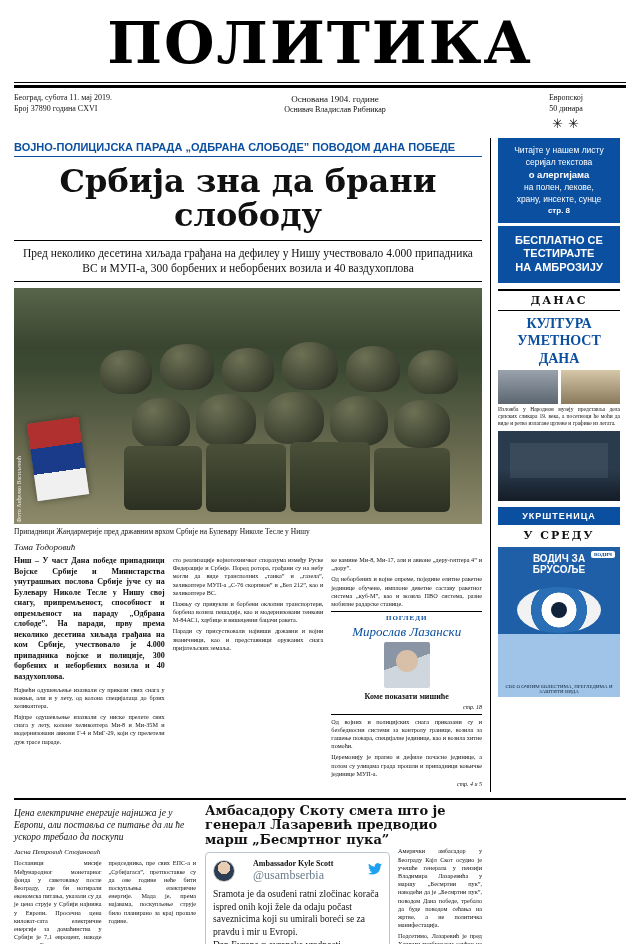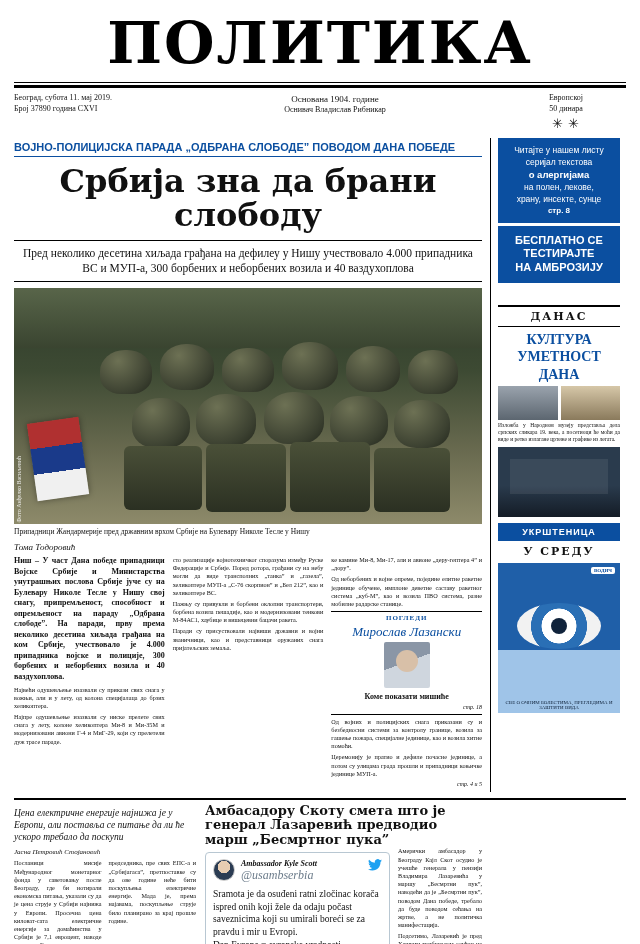--- a/index.html
+++ b/index.html
@@ -128,21 +128,21 @@
   .twocol { display:flex; gap:7px; font-size: 6.2px; line-height:1.32; text-align:justify; }
   .twocol .c { flex:1; }
   .twocol .c p { margin:0 0 3px; }
   .str-right { text-align:right; font-style:italic; font-size:6px; }
 
   
   .tweet {
     border: 1px solid #b8c7d2; border-radius: 4px; padding: 6px 7px; margin-top: 5px;
     background:#fff;
   }
-  .tweet .head { display:flex; gap:6px;font-style:italic; }
+  .tweet .head { display:flex; align-items:center; gap:18px; }
   .tweet .avatar {
     width: 22px; height:22px; border-radius:50%;
     background: radial-gradient(circle at 50% 35%, #e8cdb2 0 38%, #2b3c53 39% 100%);
     border:1px solid #ccc;
   }
   .tweet .names .n { font-size:8px; font-weight:bold; }
   .tweet .names .h { font-size:12px; color:#6b7b8a; }
   .tweet .bird { margin-left:auto; color:#1da1f2; font-size:13px; }
   .tweet .body { font-size: 9.5px; line-height: 1.32; padding-top: 5px; }
 
@@ -155,21 +155,21 @@
   .promo-blue .l2 { font-size:9.5px; font-weight:bold; line-height:1.35; }
   .promo-blue .pg { font-size:8px; font-weight:bold; }
   .promo-free {
     background:#0b4fa0; color:#fff; text-align:center; padding:8px 4px;
     font-family:"Liberation Sans", sans-serif; font-weight:bold; font-size:11px;
     line-height:1.25; margin-top:3px;
   }
   .rail-hd {
     text-align:center; font-family:"DejaVu Serif",serif; font-weight:bold;
     font-size:11px; letter-spacing:2px; border-top:2px solid #000; border-bottom:1px solid #000;
-    margin-top:22px; padding:3px 0;
+    margin-top:6px; padding:3px 0;
   }
   .rail-sub { text-align:center; color:#0b4fa0; font-weight:bold; font-size:14px; line-height:1.25; padding:4px 0 3px;}
   .rail-thumbs { display:flex; gap:3px; }
   .rail-thumbs .t { flex:1; height: 34px; background:#c8ccd2; }
   .rail-thumbs .t.a { background: linear-gradient(180deg,#9aa3ad,#5c6670); }
   .rail-thumbs .t.b { background: linear-gradient(180deg,#d6c7a8,#8a7a5c); }
   .rail-mini { font-size:5.5px; line-height:1.25; padding-top:2px; text-align:justify;}
   .rail-photo {
     height: 70px; margin-top:4px;
     background: linear-gradient(180deg,#2a3b4d 0 55%, #141c26 100%);
@@ -332,20 +332,24 @@
         <div class="t b"></div>
       </div>
       <div class="rail-mini">Изложба у Народном музеју представља дела српских сликара 19. века, а посетиоци ће моћи да виде и ретко излагане цртеже и графике из легата.</div>
       <div class="rail-photo"></div>
 
       <div class="ukrstenica">УКРШТЕНИЦА</div>
       <div class="usredu">У СРЕДУ</div>
 
       <div class="vodic">
         <div class="badge">ВОДИЧ</div>
+        <div class="banner">
+          <div>ВОДИЧ ЗА</div>
+          <div>БРУСОЉЕ</div>
+        </div>
         <div class="eye"></div>
         <div class="cap">СВЕ О ОЧНИМ БОЛЕСТИМА, ПРЕГЛЕДИМА И ЗАШТИТИ ВИДА</div>
       </div>
     </div>
   </div>
 
   <div class="hr-black"></div>
   <div class="lower">
 
     <div class="sec-a">

